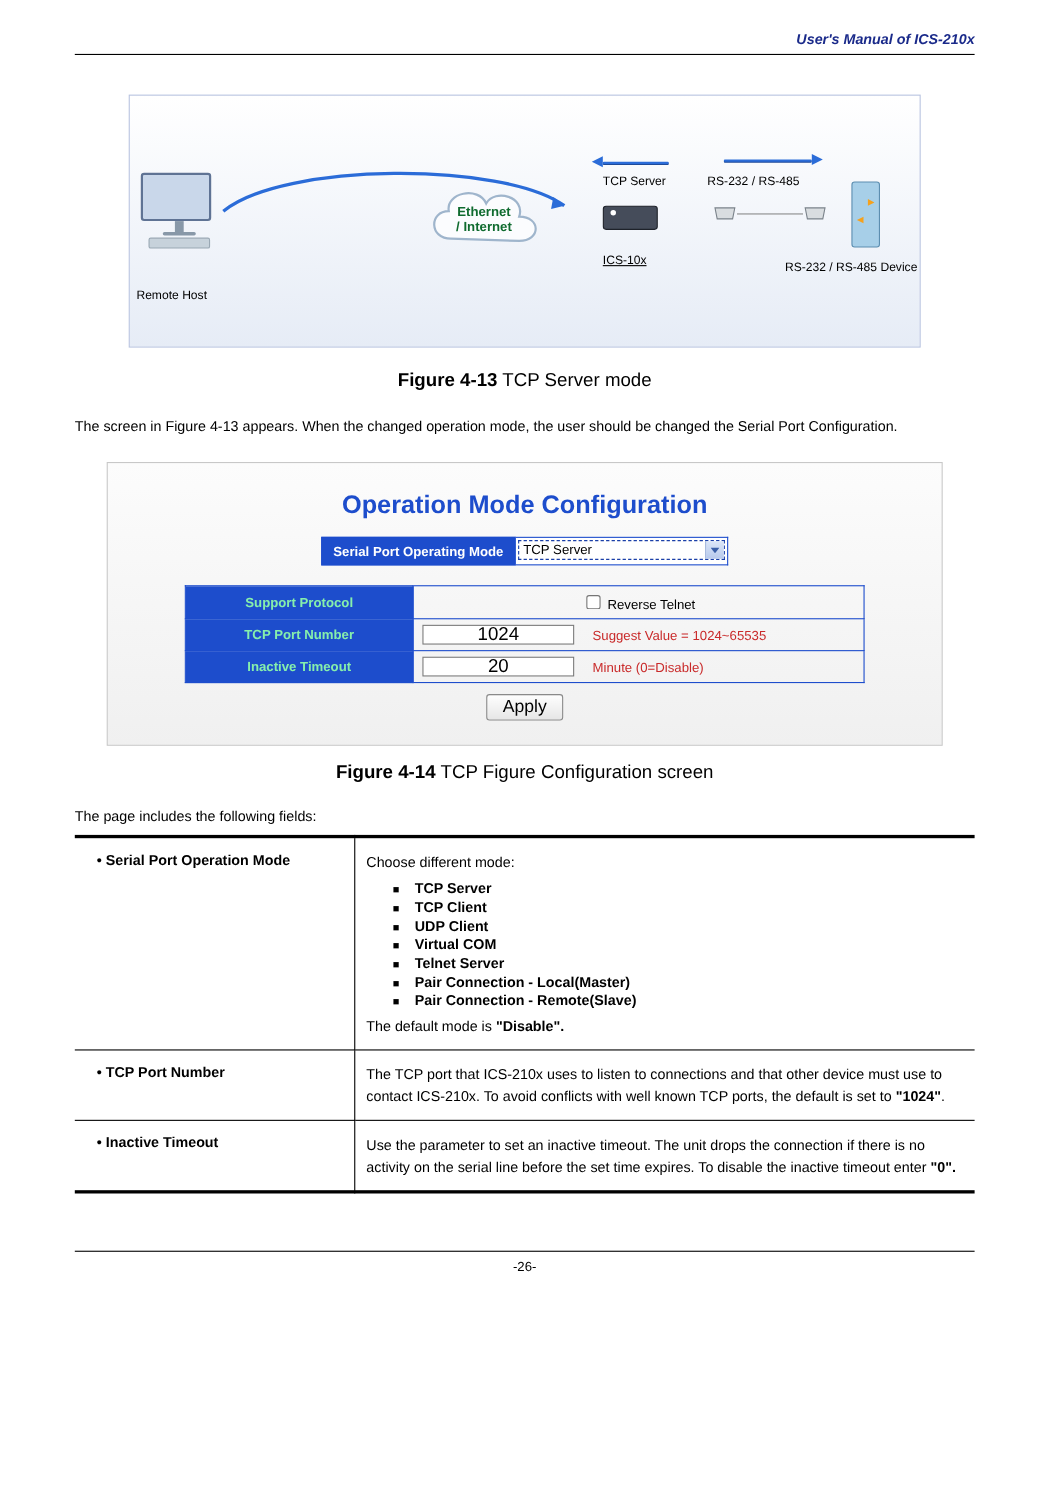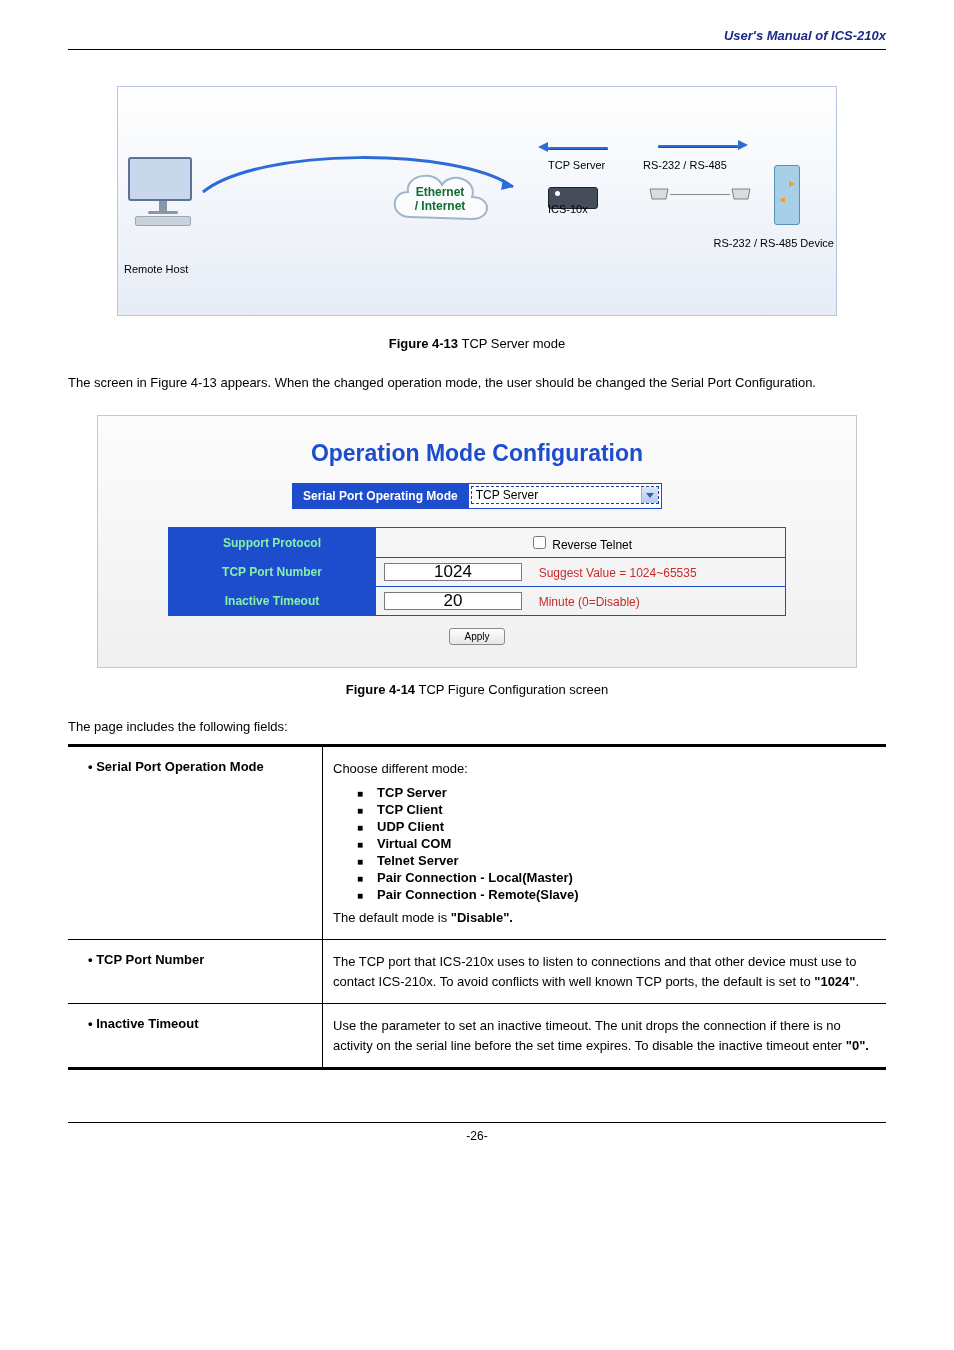--- a/index.html
+++ b/index.html
@@ -69,21 +69,21 @@
   .lbl { font-size:11px; color:#000; position:absolute; }
   .blue-line { position:absolute; height:2px; background:#2b6cd8; border-radius:1px; box-shadow: 0 1px 0 #1e4a99;}
   .blue-arrowhead { position:absolute; width:0;height:0;border-top:5px solid transparent;border-bottom:5px solid transparent;border-left:10px solid #2b6cd8;}
   .blue-arrowhead.left { border-left:none; border-right:10px solid #2b6cd8;}
   .connector-icon { position:absolute; width:22px;height:14px; }
   .connector-icon svg{width:22px;height:14px;}
   .conn-line { position:absolute; height:1px; background:#8a8a8a; }
 
   .fig-caption {
     text-align: center;
-    font-size: 13px;
+    font-size: 17px;
     margin: 10px 0 22px 0;
   }
   .fig-caption b { font-weight: bold; }
 
   .body-text {
     font-size: 13px;
     line-height: 1.55;
     margin: 0 0 22px 0;
   }
 
@@ -156,21 +156,21 @@
     width: 130px;
     font-size: 17px;
     border: 1px solid #7a7a7a;
     height: 16px;
     padding: 0 3px;
     text-align: center;
   }
   .apply-row { text-align:center; margin-top:10px;}
   .apply-btn {
     display:inline-block;
-    font-size:10px;
+    font-size:16px;
     padding:2px 14px;
     border:1px solid #8a8a8a;
     border-radius:3px;
     background:linear-gradient(#fefefe,#e6e6e6);
   }
 
   
   .fields-intro { font-size:13px; margin: 20px 0 10px 0;}
   .fields-table {
     width: 100%;
@@ -236,21 +236,21 @@
     </div>
 
     <svg style="position:absolute;left:80px;top:50px;width:320px;height:80px;">
       <path d="M5 55 C 60 10, 260 10, 315 50" stroke="#2b6cd8" stroke-width="3" fill="none"></path>
       <polygon points="315,50 305,42 303,53" fill="#2b6cd8"></polygon>
     </svg>
 
     <div class="converter-box">
         <div class="led"></div>
       </div>
-    <div class="lbl" style="left:430px; top:116px;">ICS-10x</div>
+    <div class="lbl" style="left:430px; top:144px;text-decoration:underline;">ICS-10x</div>
     <div class="lbl" style="left:430px; top:72px;">TCP Server</div>
 
     <div class="blue-line" style="left:430px; top:60px; width:60px;"></div>
     <div class="blue-arrowhead left" style="left:420px; top:55px;"></div>
 
     <div class="lbl" style="left:525px; top:72px;">RS-232 / RS-485</div>
     <div class="blue-line" style="left:540px; top:58px; width:80px;"></div>
     <div class="blue-arrowhead" style="left:620px; top:53px;"></div>
 
     <div class="connector-icon" style="left:530px; top:100px;">

